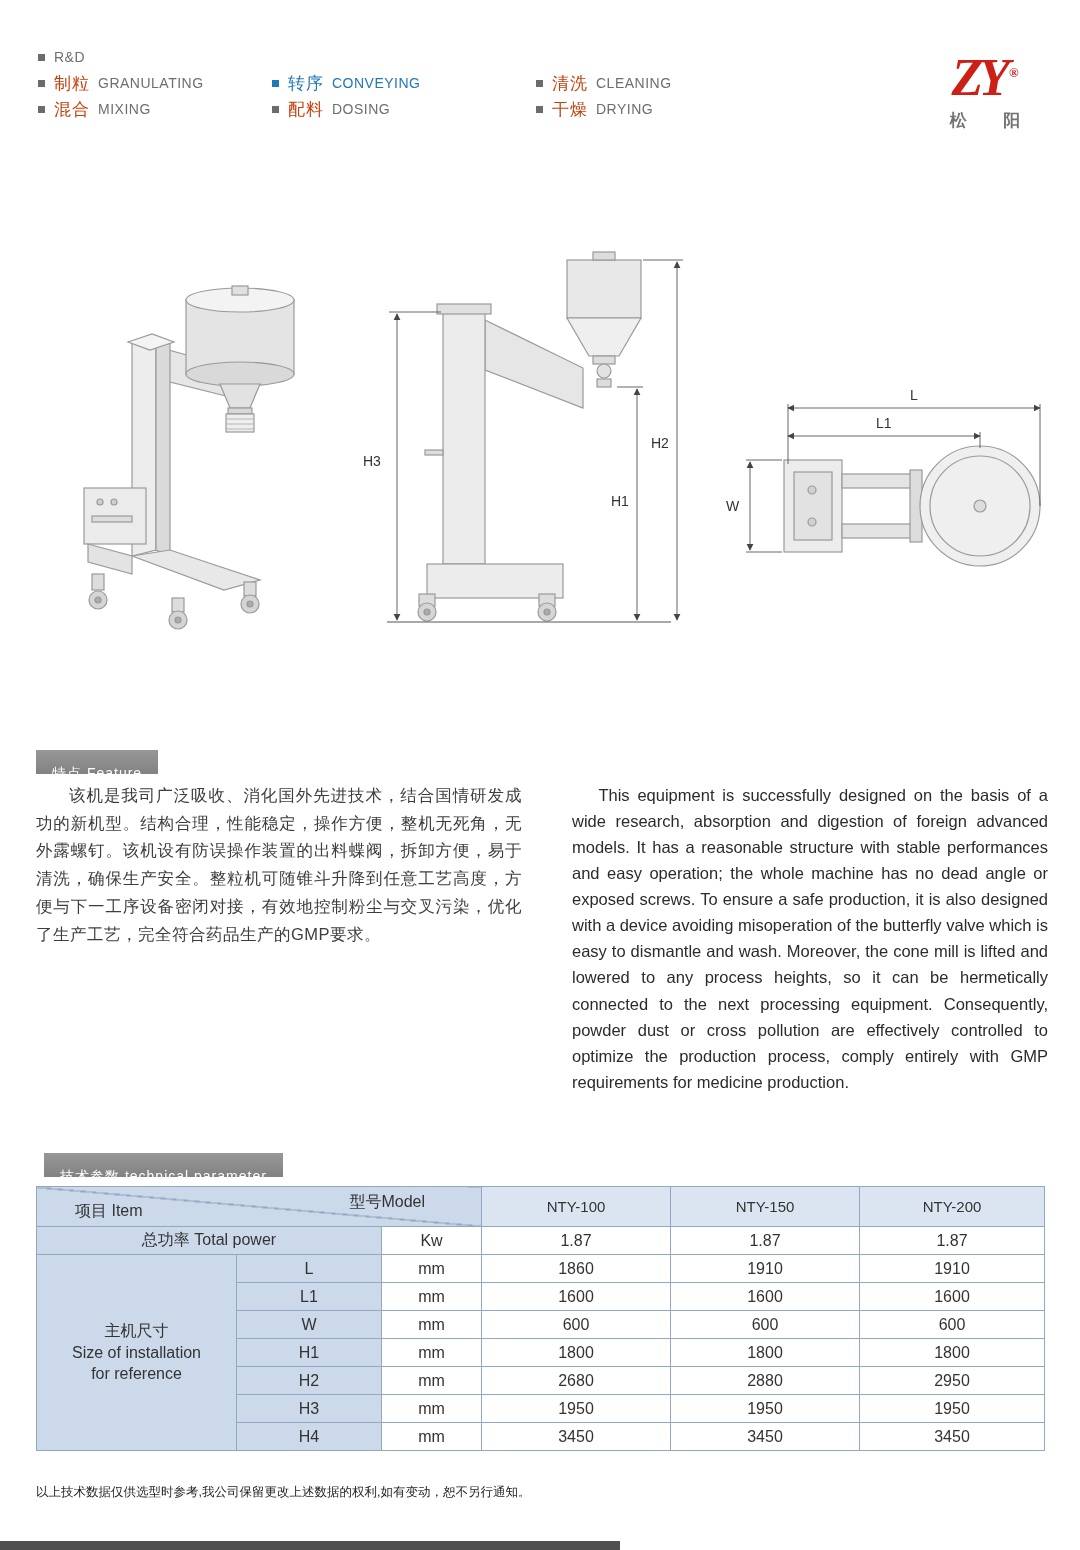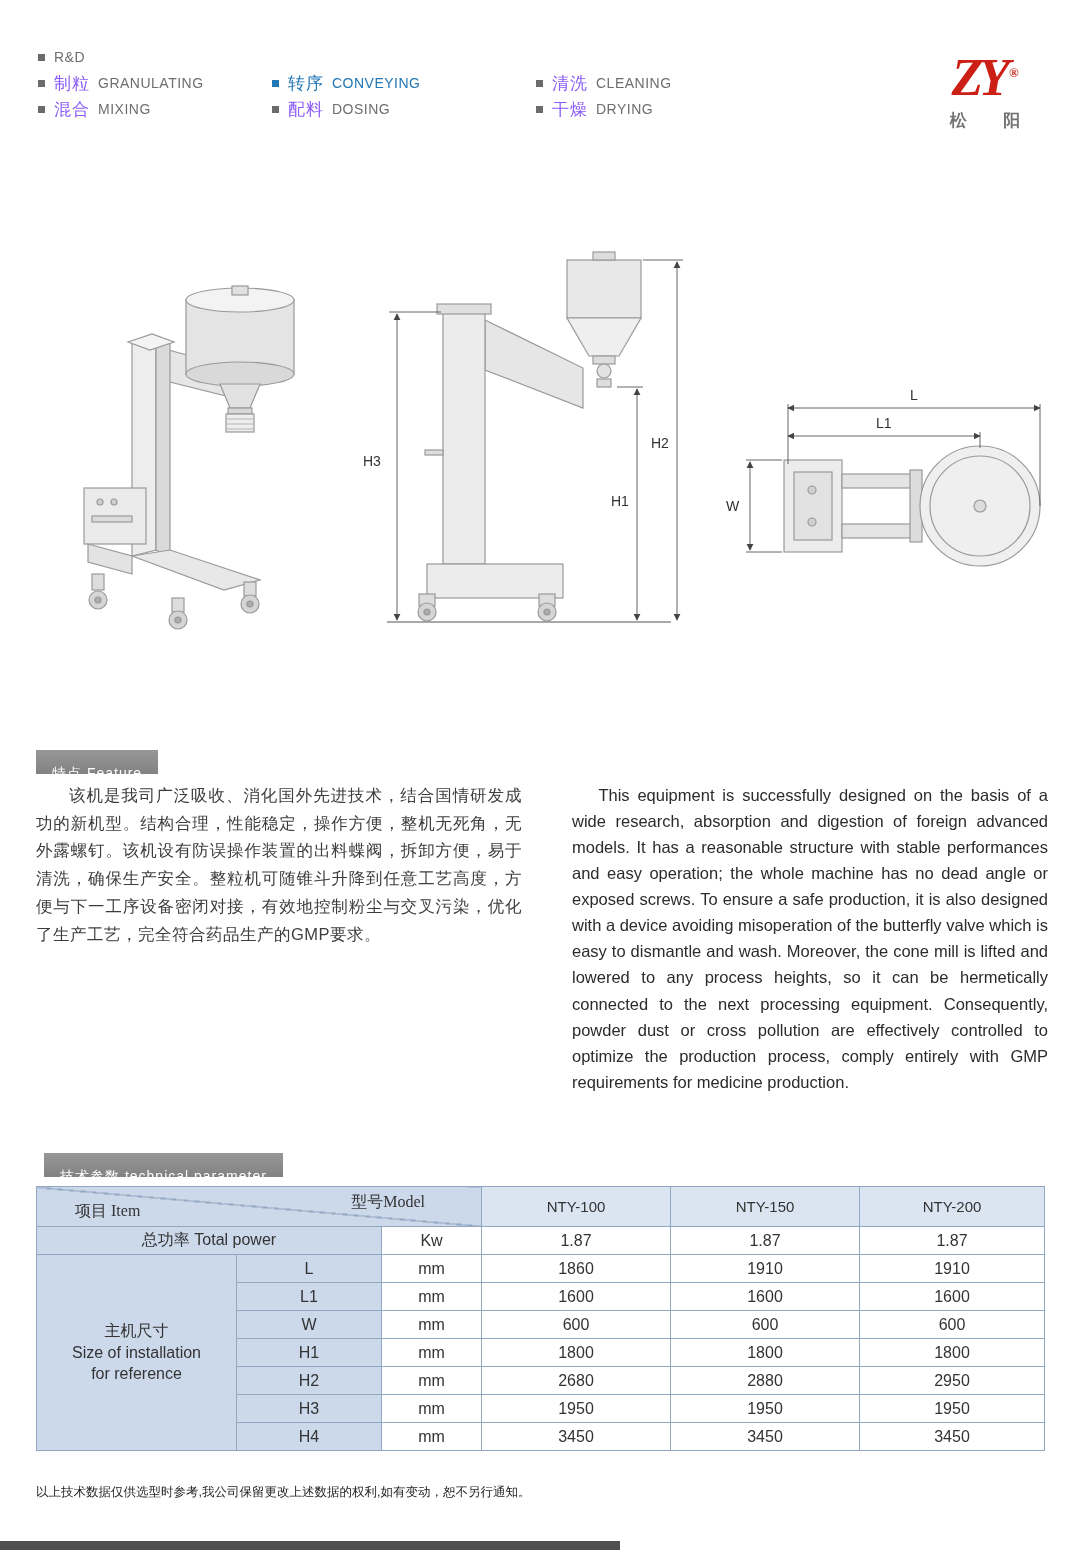--- a/index.html
+++ b/index.html
@@ -7,21 +7,21 @@
   body { font-family:"Liberation Sans","DejaVu Sans",sans-serif; color:#333; }
   .page { position:relative; width:1080px; height:1550px; background:#fff; overflow:hidden; }
 
   
   .cat-col { position:absolute; }
   .col1 { left:38px; top:44px; }
   .col2 { left:272px; top:70px; }
   .col3 { left:536px; top:70px; }
   .cat { display:flex; align-items:center; height:26px; white-space:nowrap; }
   .bullet { width:7px; height:7px; background:#6b6b6b; margin-right:9px; flex:0 0 auto; }
-  .cat-zh { font-size:17px; color:#8b5cf6; margin-right:8px; letter-spacing:1px; }
+  .cat-zh { font-size:17px; color:#c2410c; margin-right:8px; letter-spacing:1px; }
   .cat-zh:empty { display:none; }
   .cat-en { font-size:14px; color:#6e6e6e; letter-spacing:0.5px; }
   .cat.active .bullet { background:#2277b5; }
   .cat.active .cat-zh, .cat.active .cat-en { color:#2277b5; }
 
   
   .logo { position:absolute; left:922px; top:52px; width:126px; text-align:center; }
   .logo-zy { font-family:"Liberation Serif","DejaVu Serif",serif; font-size:52px; line-height:1;
              font-weight:bold; font-style:italic; color:#cc1f15; letter-spacing:-5px; }
   .logo-reg { font-size:13px; vertical-align:18px; letter-spacing:0; margin-left:4px; }
@@ -46,21 +46,21 @@
                 line-height:1.58; color:#2b2b2b; text-align:justify; text-indent:1.6em; }
 
   
   .param-table { position:absolute; left:36px; top:1186px; width:1008px;
                  border-collapse:collapse; table-layout:fixed; font-size:16px; color:#333; }
   .param-table td { border:1px solid #92a7c2; text-align:center; padding:0; height:28px; vertical-align:middle; }
   .param-table tr.head td { height:40px; }
   td.diag { position:relative; background-color:#ccd9ea;
             background-image:linear-gradient(to top right,
               transparent calc(50% - 0.7px), #92a7c2 calc(50% - 0.7px),
-              #92a7c2 calc(50% + 0.7px), transparent calc(50% + 0.7px));font-family:Liberation Serif, serif; }
+              #92a7c2 calc(50% + 0.7px), transparent calc(50% + 0.7px)); }
   .diag-item { position:absolute; left:38px; bottom:4px; }
   .diag-model { position:absolute; right:56px; top:5px; }
   td.model { background:#dbe5f1; font-size:15px; }
   td.lbl, td.sub, td.group { background:#ccd9ea; }
   td.unit, td.val { background:#ffffff; }
   td.group { line-height:1.35; }
   .group-en { white-space:pre-line; }
 
   
   .footer-note { position:absolute; left:36px; top:1482px; font-size:12.5px; color:#1e1e1e; line-height:1.6; }

